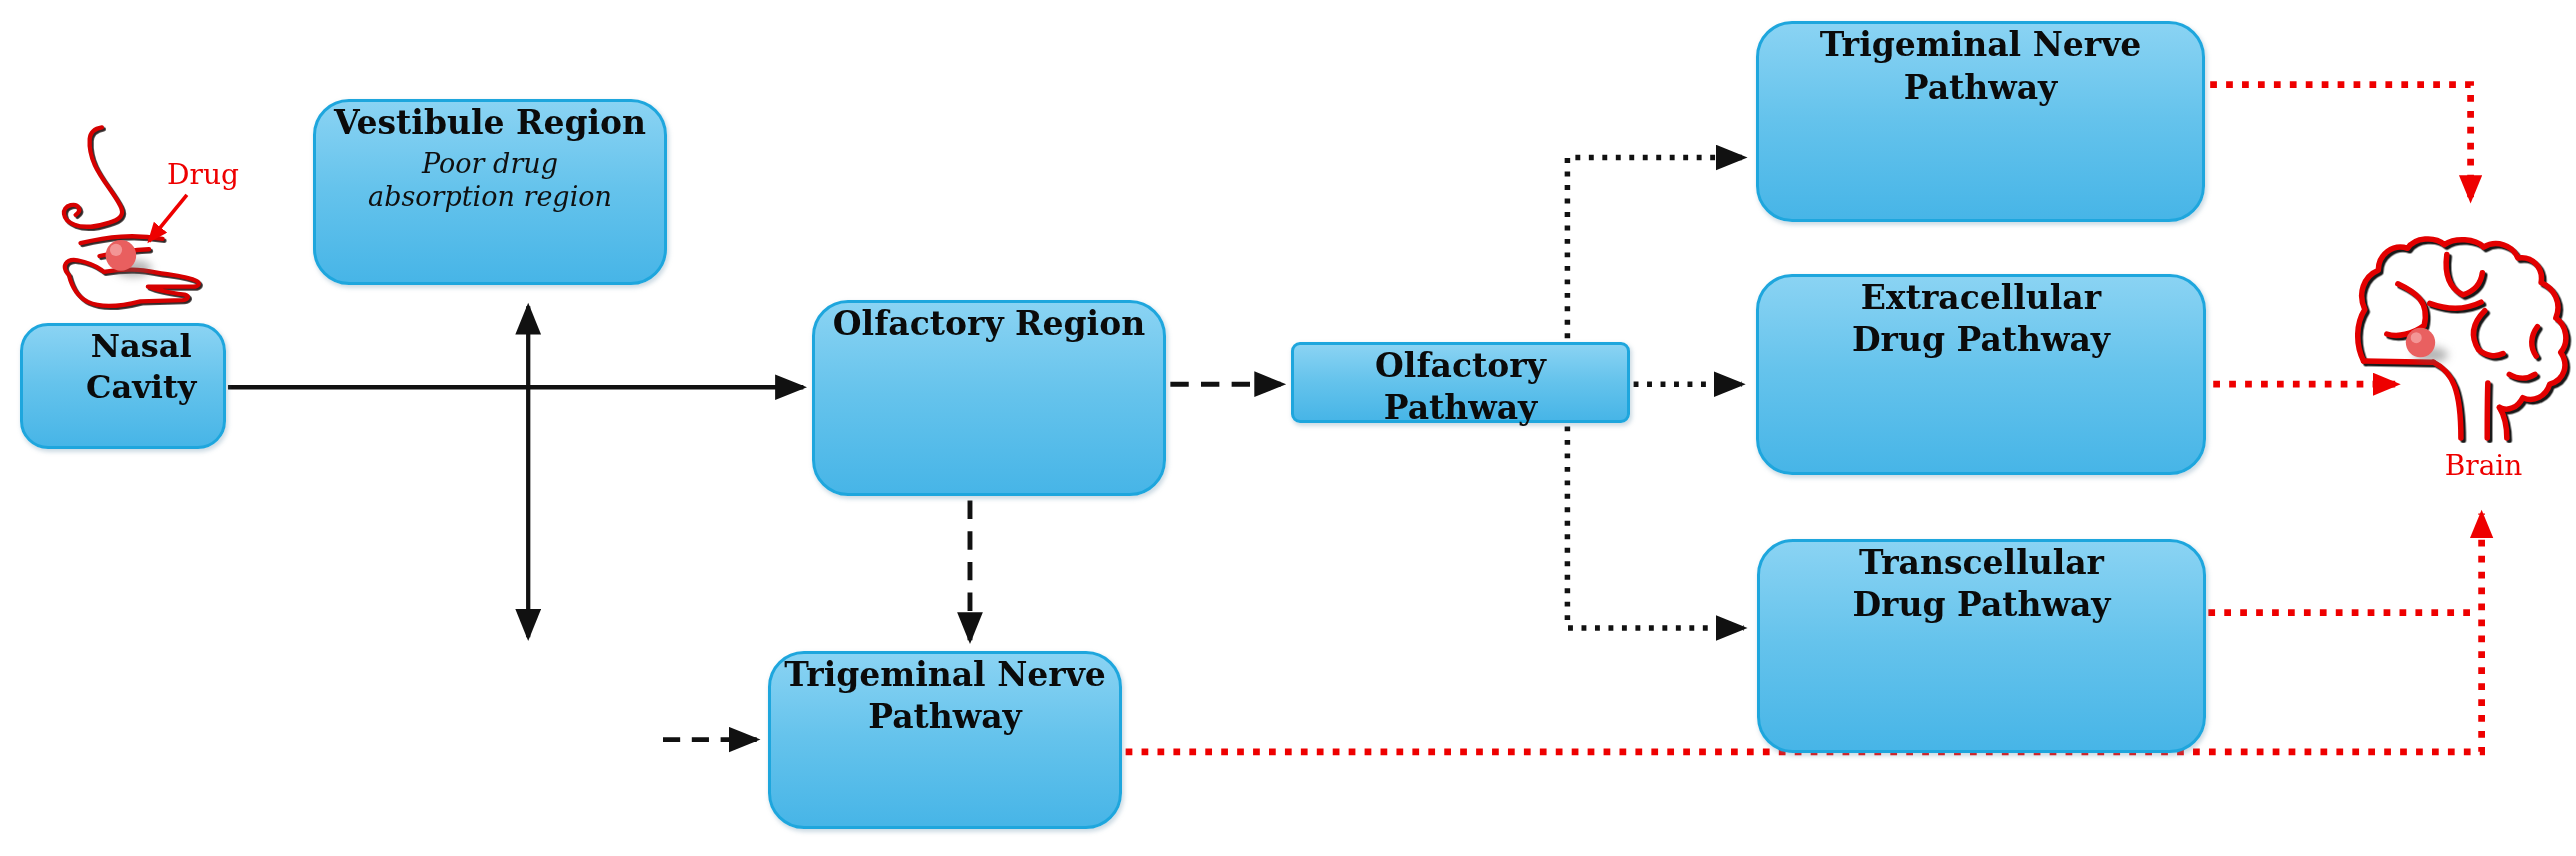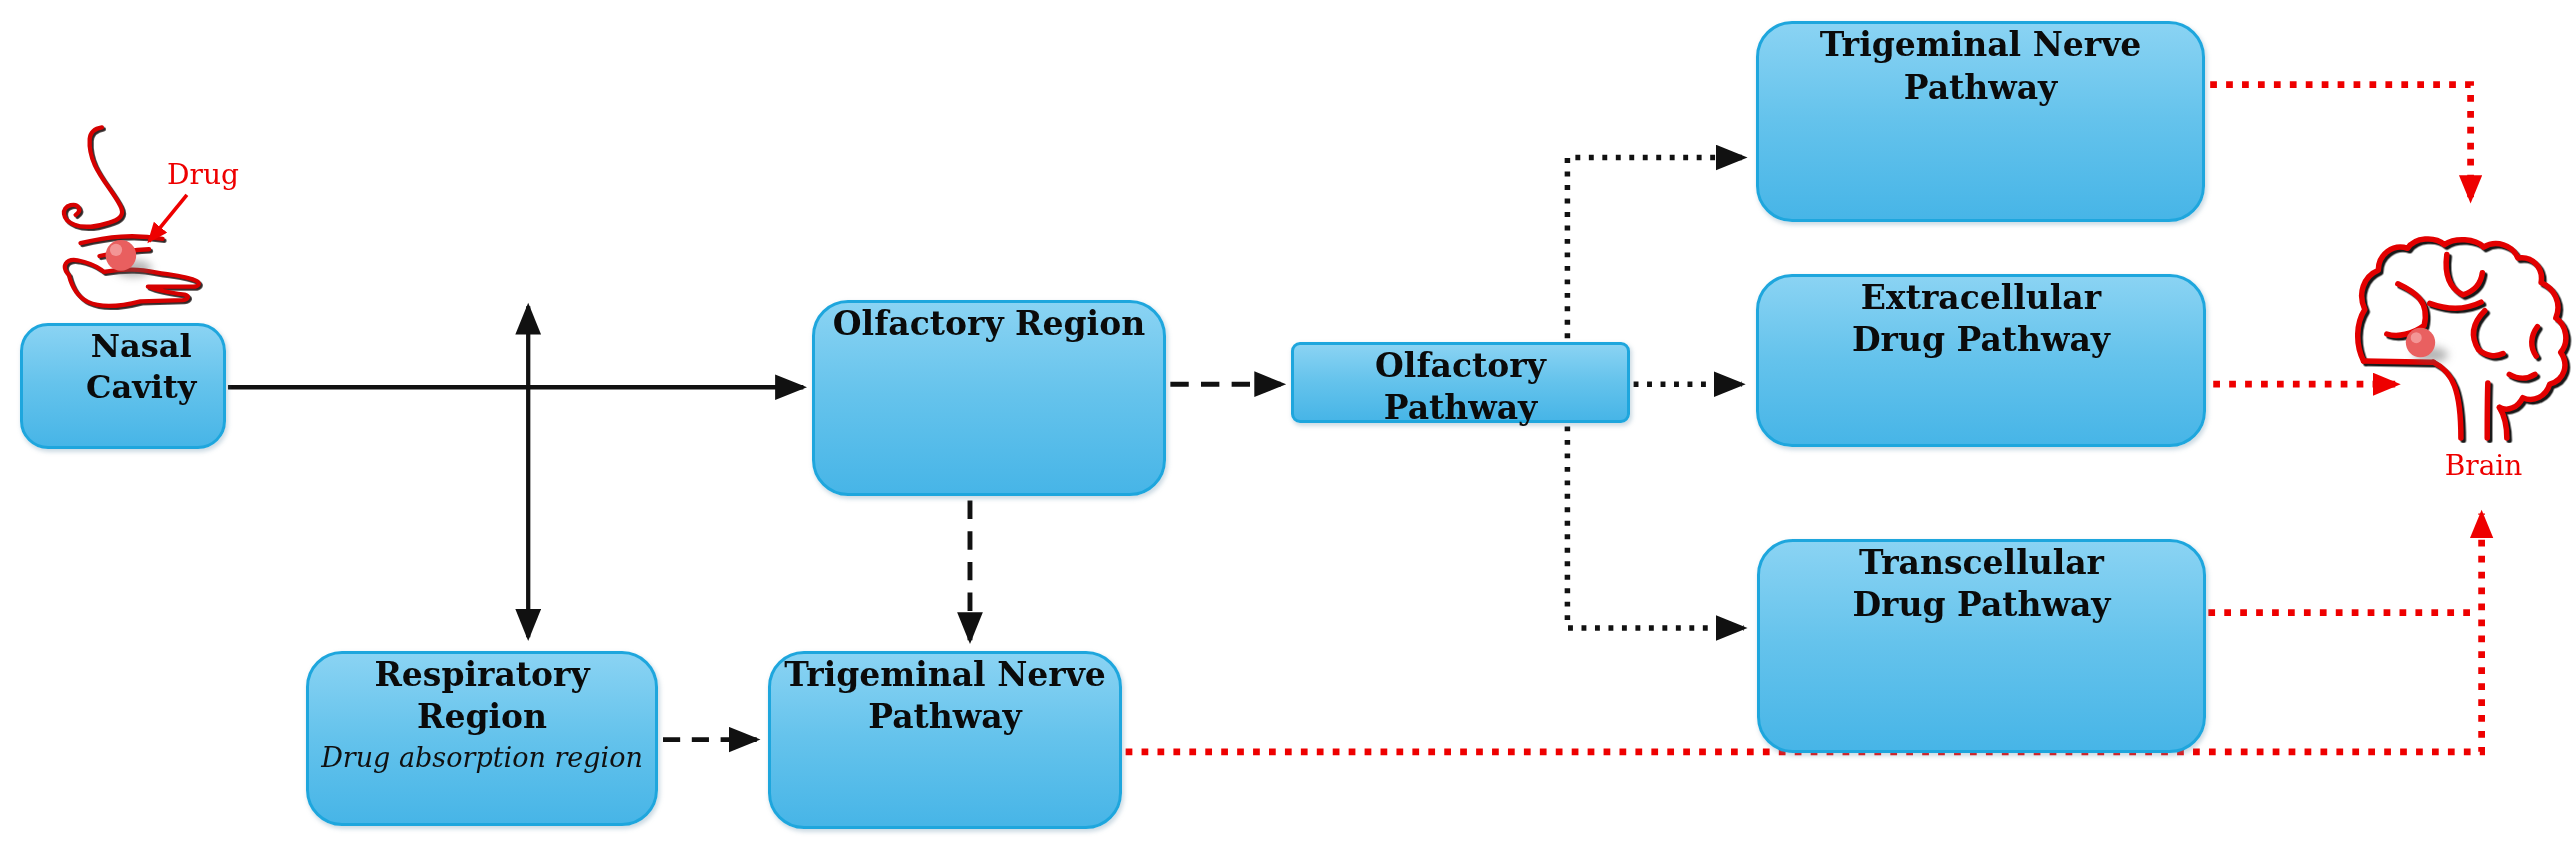--- a/index.html
+++ b/index.html
@@ -13,21 +13,21 @@
   .box .title{font-weight:bold;font-size:33px;line-height:1.28;color:#0b0b0b;}
   .box .subtitle{font-style:italic;font-size:27px;line-height:1.22;color:#101010;margin-top:3.7px;}
   #node-nasal-cavity{left:19.6px;top:323px;width:206px;height:126px;border-radius:28px;padding-left:37px;}
   #node-nasal-cavity .title{font-size:32px;max-width:165px;}
   #node-vestibule{left:313px;top:99px;width:354px;height:186px;}
   #node-vestibule .subtitle{max-width:263px;}
   #node-respiratory{left:306px;top:651px;width:352px;height:175px;}
   #node-olfactory-region{left:812px;top:300px;width:354px;height:196px;}
   #node-olfactory-pathway{left:1291px;top:342px;width:339px;height:81px;border-radius:9px;}
   #node-trigeminal-upper{left:1756px;top:21.4px;width:449px;height:201px;}
-  #node-extracellular{left:1756px;top:274px;width:450px;height:173px;}
+  #node-extracellular{left:1756px;top:274px;width:450px;height:201px;}
   #node-transcellular{left:1757px;top:539px;width:449px;height:214px;}
   #node-trigeminal-lower{left:768px;top:651px;width:354px;height:178px;}
   .wide-title{max-width:343px;}
   .label-red{position:absolute;color:#ee0000;font-weight:normal;text-align:center;}
   #drug-label{left:154px;top:158px;width:98px;font-size:28px;}
   #brain-label{left:2401px;top:449px;width:165px;font-size:28px;}
   #edges-svg{position:absolute;left:0;top:0;pointer-events:none;}
   #nose-art{position:absolute;left:40px;top:120px;}
   #brain-art{position:absolute;left:2355px;top:236px;}
   .redline{filter:drop-shadow(3px 3px 0 rgba(10,0,0,0.85));}
@@ -100,25 +100,25 @@
     <path d="M 3604,1000 H 4045" stroke="#ee0000" stroke-width="11" stroke-dasharray="11 15" fill="none"></path>
     <path d="M 1837,1227 H 4050 V 838" stroke="#ee0000" stroke-width="11" stroke-dasharray="11 15" fill="none" marker-end="url(#mRed)"></path>
 
     <path d="M 305,318 L 243,394" stroke="#ee0000" stroke-width="6" fill="none" marker-end="url(#mRedSmall)"></path>
   </svg>
 
   <div class="box" id="node-nasal-cavity">
     <div class="title">Nasal Cavity</div>
   </div>
 
+  <div class="box" id="node-vestibule">
+    <div class="title">Vestibule Region</div>
+    <div class="subtitle">Poor drug absorption region</div>
+  </div>
 
-  <div class="box" id="node-respiratory">
-    <div class="title">Respiratory Region</div>
-    <div class="subtitle">Drug absorption region</div>
-  </div>
 
   <div class="box" id="node-olfactory-region">
     <div class="title">Olfactory Region</div>
   </div>
 
   <div class="box" id="node-olfactory-pathway">
     <div class="title">Olfactory Pathway</div>
   </div>
 
   <div class="box" id="node-trigeminal-upper">

